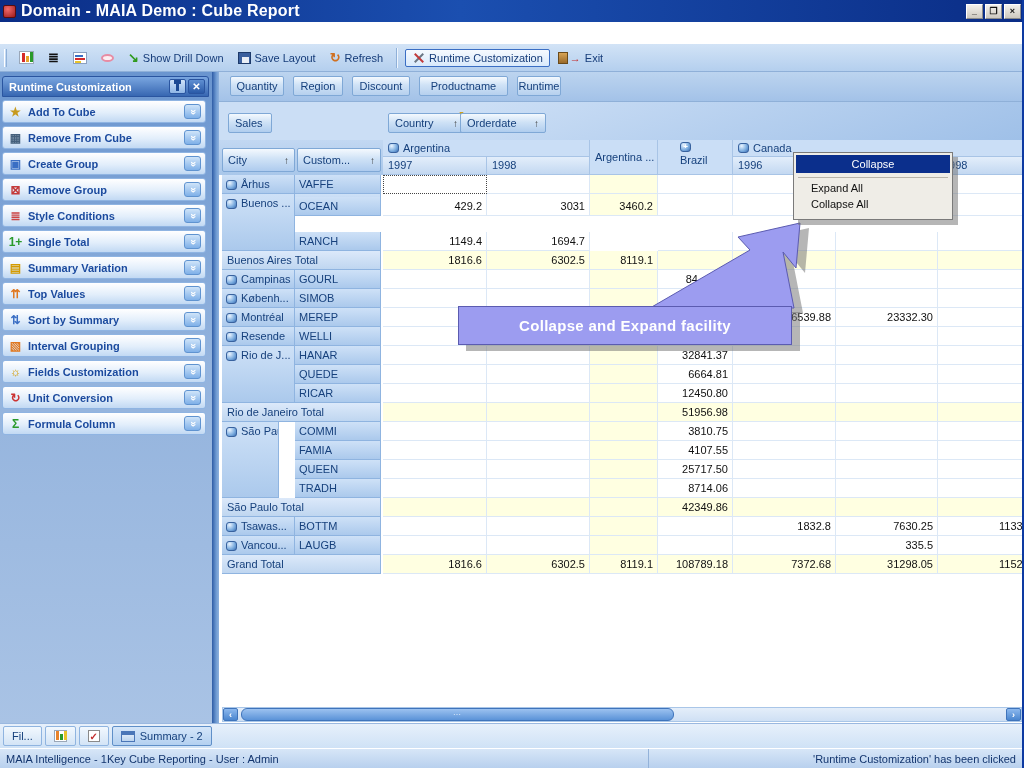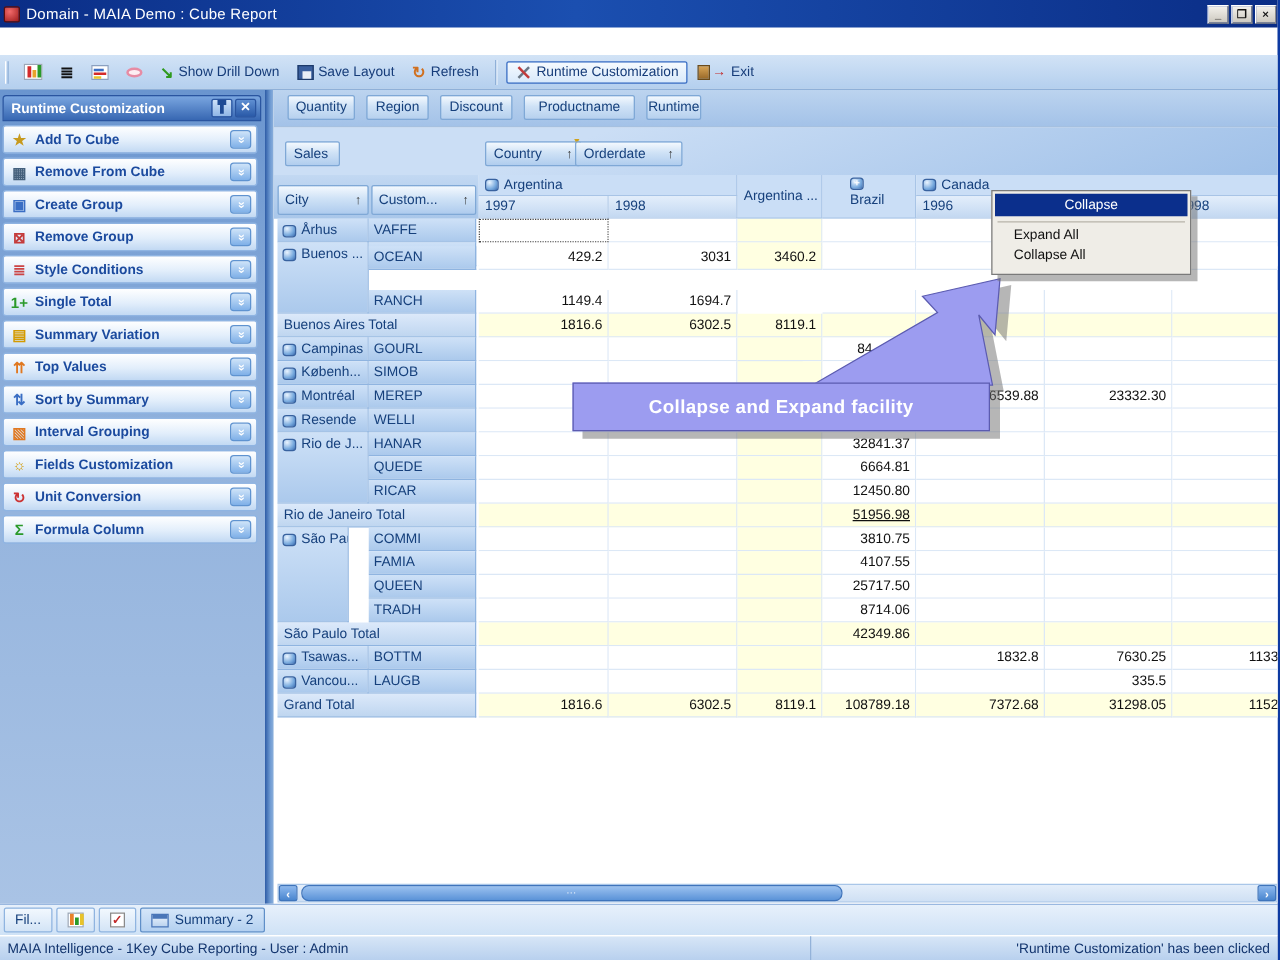--- a/index.html
+++ b/index.html
@@ -5,21 +5,21 @@
   html,body{margin:0;padding:0;background:#fff;}
   *{box-sizing:border-box;font-family:"Liberation Sans",sans-serif;}
   #app{position:relative;width:1024px;height:768px;overflow:hidden;background:#fff;border-right:2px solid #0d3aa2;}
 
   
   .titlebar{position:absolute;left:0;top:0;width:1024px;height:22px;
     background:linear-gradient(90deg,#0a2d86,#1b4fb0 45%,#0a2d86);
     display:flex;align-items:center;padding:0 3px;}
   .app-icon{width:13px;height:13px;background:radial-gradient(circle at 35% 30%,#f26a6a,#9c1a1a);
     border:1px solid #5a0d0d;border-radius:2px;margin-right:5px;}
-  .title-text{color:#fff;font-size:12px;font-weight:normal;letter-spacing:.2px;flex:1;}
+  .title-text{color:#fff;font-size:16px;font-weight:bold;letter-spacing:.2px;flex:1;}
   .win-btn{width:17px;height:15px;margin-left:2px;background:linear-gradient(#f3f1ec,#cdc9c0);
     border:1px solid #8b8b8b;border-top-color:#fff;border-left-color:#fff;
     font-size:9px;line-height:13px;text-align:center;color:#111;font-weight:bold;}
 
   
   .menubar{position:absolute;left:0;top:22px;width:1024px;height:22px;
     background:linear-gradient(#e9f2fc,#c3d8f1);border-bottom:1px solid #9cb8dd;
     display:flex;align-items:center;padding-left:6px;}
   .mitem{padding:3px 10px;color:#13356e;font-size:11px;}
   .mitem.skin{font-style:italic;text-decoration:underline;font-weight:bold;}
@@ -558,21 +558,21 @@
           <div class="cell" style="left: 439px; top: 0px; width: 75px;">12450.80</div>
           <div class="cell" style="left: 514px; top: 0px; width: 103px;"></div>
           <div class="cell" style="left: 617px; top: 0px; width: 102px;"></div>
           <div class="cell" style="left: 719px; top: 0px; width: 105px;"></div>
         </div>
         <div style="position: absolute; left: 0px; top: 331px; width: 805px; height: 19px;">
           <div class="totlabel" style="left: 3px; top: 0px; width: 159px;">Rio de Janeiro Total</div>
           <div class="cell cream" style="left: 164px; top: 0px; width: 104px;"></div>
           <div class="cell cream" style="left: 268px; top: 0px; width: 103px;"></div>
           <div class="cell cream" style="left: 371px; top: 0px; width: 68px;"></div>
-          <div class="cell cream" style="left: 439px; top: 0px; width: 75px; text-decoration: underline;">51956.98</div>
+          <div class="cell cream" style="left: 439px; top: 0px; width: 75px;">51956.98</div>
           <div class="cell cream" style="left: 514px; top: 0px; width: 103px;"></div>
           <div class="cell cream" style="left: 617px; top: 0px; width: 102px;"></div>
           <div class="cell cream" style="left: 719px; top: 0px; width: 105px;"></div>
         </div>
         <div style="position: absolute; left: 0px; top: 350px; width: 805px; height: 19px;">
           <div class="rowhead" style="left: 3px; top: 0px; width: 57px; height: 76px; align-items: flex-start;">
             <span class="sphere" style="margin-top: 2px;"></span>
             <span>São Paulo</span>
           </div>
           <div class="rowhead" style="left: 76px; top: 0px; width: 86px; height: 19px;">

